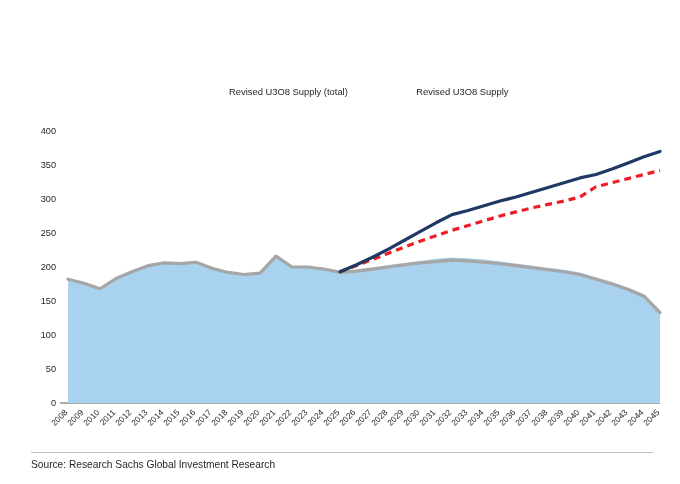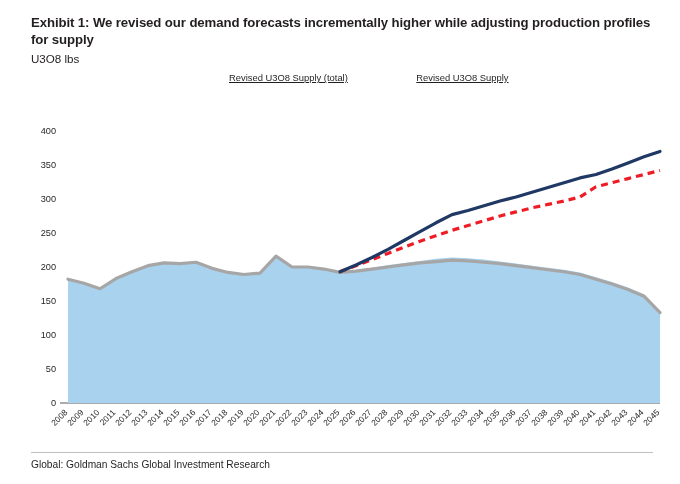--- a/index.html
+++ b/index.html
@@ -8,23 +8,23 @@
     font-family:"Liberation Sans",sans-serif;
     color:#231f20;overflow:hidden;position:relative;
   }
   #chart-root{position:absolute;inset:0;}
   .title-block{position:absolute;left:31px;top:14px;width:622px;}
   .title{
     font-size:13.2px;font-weight:bold;line-height:1.30;
     color:#231f20;letter-spacing:-0.1px;
   }
   .subtitle{font-size:11.6px;font-weight:normal;color:#231f20;margin-top:4px;}
-  .legend{position:absolute;left:186px;top:72px;width:340px;
+  .legend{position:absolute;left:186px;top:86px;width:340px;
     display:grid;grid-template-columns:auto auto;grid-column-gap:8px;
-    grid-row-gap:3px;align-items:center;text-decoration:underline;}
+    grid-row-gap:3px;align-items:center;}
   .legend-item{display:flex;align-items:center;gap:5px;}
   .legend-label{font-size:9.4px;color:#231f20;white-space:nowrap;}
   .swatch{width:38px;height:9px;flex:0 0 38px;position:relative;}
   .sw-area{background:#a9d2ee;height:9px;}
   .sw-navy{height:0;border-top:3px solid #1f3864;margin-top:3px;}
   .sw-red{height:0;border-top:3px dashed #ee1c25;margin-top:3px;}
   .sw-gray{height:0;border-top:3px solid #a6a6a6;margin-top:3px;}
   .legend-item.r2c2 .swatch{margin-left:12px;}
   .plot-wrap{position:absolute;left:0;top:0;width:680px;height:484px;}
   svg{display:block;}
@@ -32,24 +32,20 @@
   .xtick{font-size:8.4px;fill:#231f20;}
   .footer-rule{position:absolute;left:31px;top:452px;width:622px;
     border-top:1px solid #bfbfbf;}
   .source{position:absolute;left:31px;top:459px;font-size:10.2px;color:#231f20;}
 </style>
 </head>
 <body>
 
 <div id="chart-root">
 
-  <div class="title-block">
-    <div class="title">Exhibit 1: We revised our demand forecasts incrementally higher while adjusting production profiles for supply</div>
-    <div class="subtitle">U3O8 lbs</div>
-  </div>
 
   <div class="legend">
     <div class="legend-item">
       <span class="swatch"><span class="sw-area"></span></span>
       <span class="legend-label">Revised U3O8 Supply (total)</span>
     </div>
     <div class="legend-item">
       <span class="swatch"><span class="sw-navy"></span></span>
       <span class="legend-label">Revised U3O8 Supply</span>
     </div>
@@ -110,14 +106,14 @@
         </g>
       <line id="axis-line" stroke="#595959" stroke-width="1" x1="60" y1="403" x2="660" y2="403"></line>
       <path id="area-revised-supply" fill="#a9d2ee" stroke="none" d="M68.00 279.24 L84.00 283.32 L100.00 288.76 L116.00 278.56 L132.00 271.76 L148.00 265.64 L164.00 262.92 L180.00 263.60 L196.00 262.24 L212.00 268.36 L228.00 272.44 L244.00 274.48 L260.00 273.12 L276.00 256.12 L292.00 267.00 L308.00 267.00 L324.00 269.04 L340.00 271.76 L356.00 269.72 L372.00 267.68 L388.00 264.96 L404.00 262.92 L420.00 260.88 L436.00 258.84 L452.00 257.48 L468.00 258.16 L484.00 259.52 L500.00 261.56 L516.00 263.60 L532.00 265.64 L548.00 267.68 L564.00 269.72 L580.00 272.44 L596.00 277.20 L612.00 281.96 L628.00 287.40 L644.00 294.20 L660.00 310.52 L660.00 403 L68.00 403 Z"></path>
       <path id="line-previous-supply" fill="none" stroke="#a6a6a6" stroke-width="3.2" stroke-linejoin="round" stroke-linecap="round" d="M68.00 279.24 L84.00 283.32 L100.00 288.76 L116.00 278.56 L132.00 271.76 L148.00 265.64 L164.00 262.92 L180.00 263.60 L196.00 262.24 L212.00 268.36 L228.00 272.44 L244.00 274.48 L260.00 273.12 L276.00 256.12 L292.00 267.00 L308.00 267.00 L324.00 269.04 L340.00 272.44 L356.00 271.08 L372.00 269.04 L388.00 267.00 L404.00 264.96 L420.00 262.92 L436.00 261.56 L452.00 260.20 L468.00 260.88 L484.00 262.24 L500.00 263.60 L516.00 265.64 L532.00 267.68 L548.00 269.72 L564.00 271.76 L580.00 274.48 L596.00 279.24 L612.00 284.00 L628.00 289.44 L644.00 296.24 L660.00 312.56"></path>
       <path id="line-previous-demand" fill="none" stroke="#ee1c25" stroke-width="3.2" stroke-dasharray="7,5" stroke-linejoin="round" stroke-linecap="butt" d="M340.00 271.76 L356.00 265.64 L372.00 259.52 L388.00 253.40 L404.00 247.28 L420.00 241.16 L436.00 235.72 L452.00 230.28 L468.00 225.52 L484.00 220.76 L500.00 216.00 L516.00 211.92 L532.00 207.84 L548.00 204.44 L564.00 201.04 L580.00 196.96 L596.00 186.76 L612.00 182.68 L628.00 178.60 L644.00 174.52 L660.00 170.44"></path>
       <path id="line-revised-demand" fill="none" stroke="#1f3864" stroke-width="3.2" stroke-linejoin="round" stroke-linecap="round" d="M340.00 271.76 L356.00 264.96 L372.00 257.48 L388.00 249.32 L404.00 240.48 L420.00 231.64 L436.00 222.80 L452.00 214.64 L468.00 210.56 L484.00 205.80 L500.00 201.04 L516.00 196.96 L532.00 192.20 L548.00 187.44 L564.00 182.68 L580.00 177.92 L596.00 174.52 L612.00 169.08 L628.00 162.96 L644.00 156.84 L660.00 151.40"></path>
     </svg>
   </div>
 
   <div class="footer-rule"></div>
-  <div class="source">Global: Goldman Sachs Global Investment Research</div>
+  <div class="source">Source: Research Sachs Global Investment Research</div>
 </div>
 
 </body></html>

